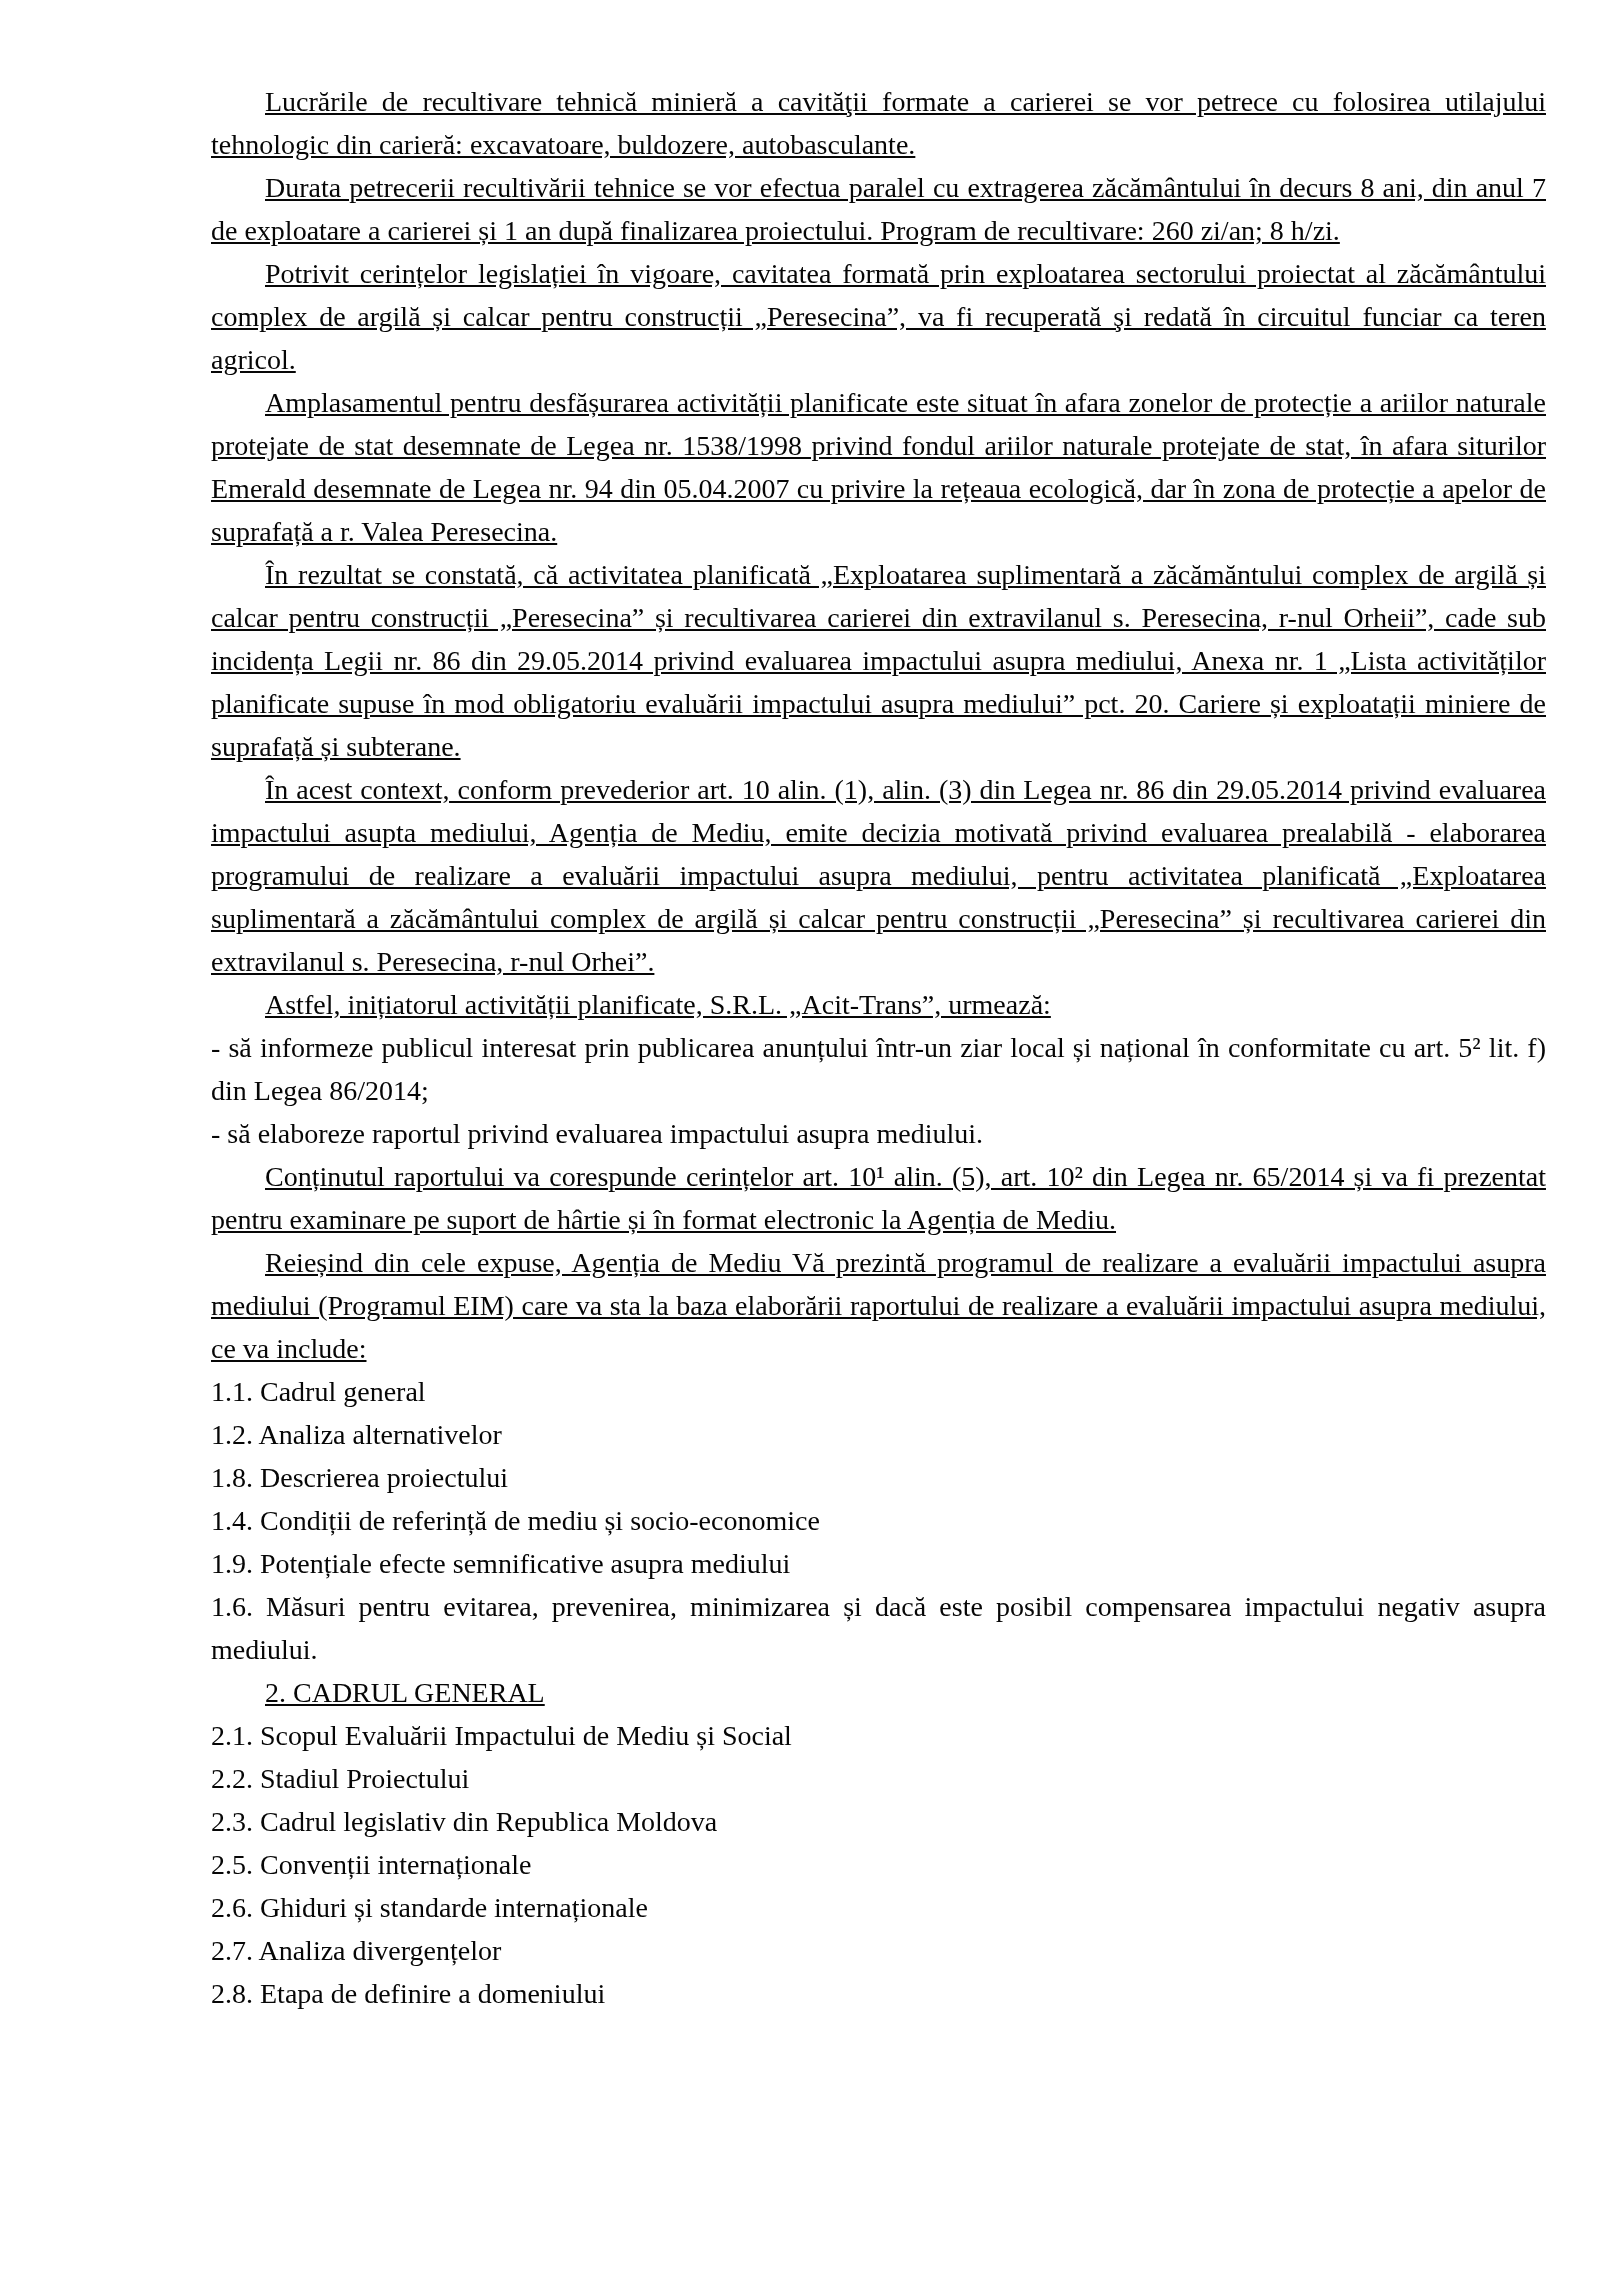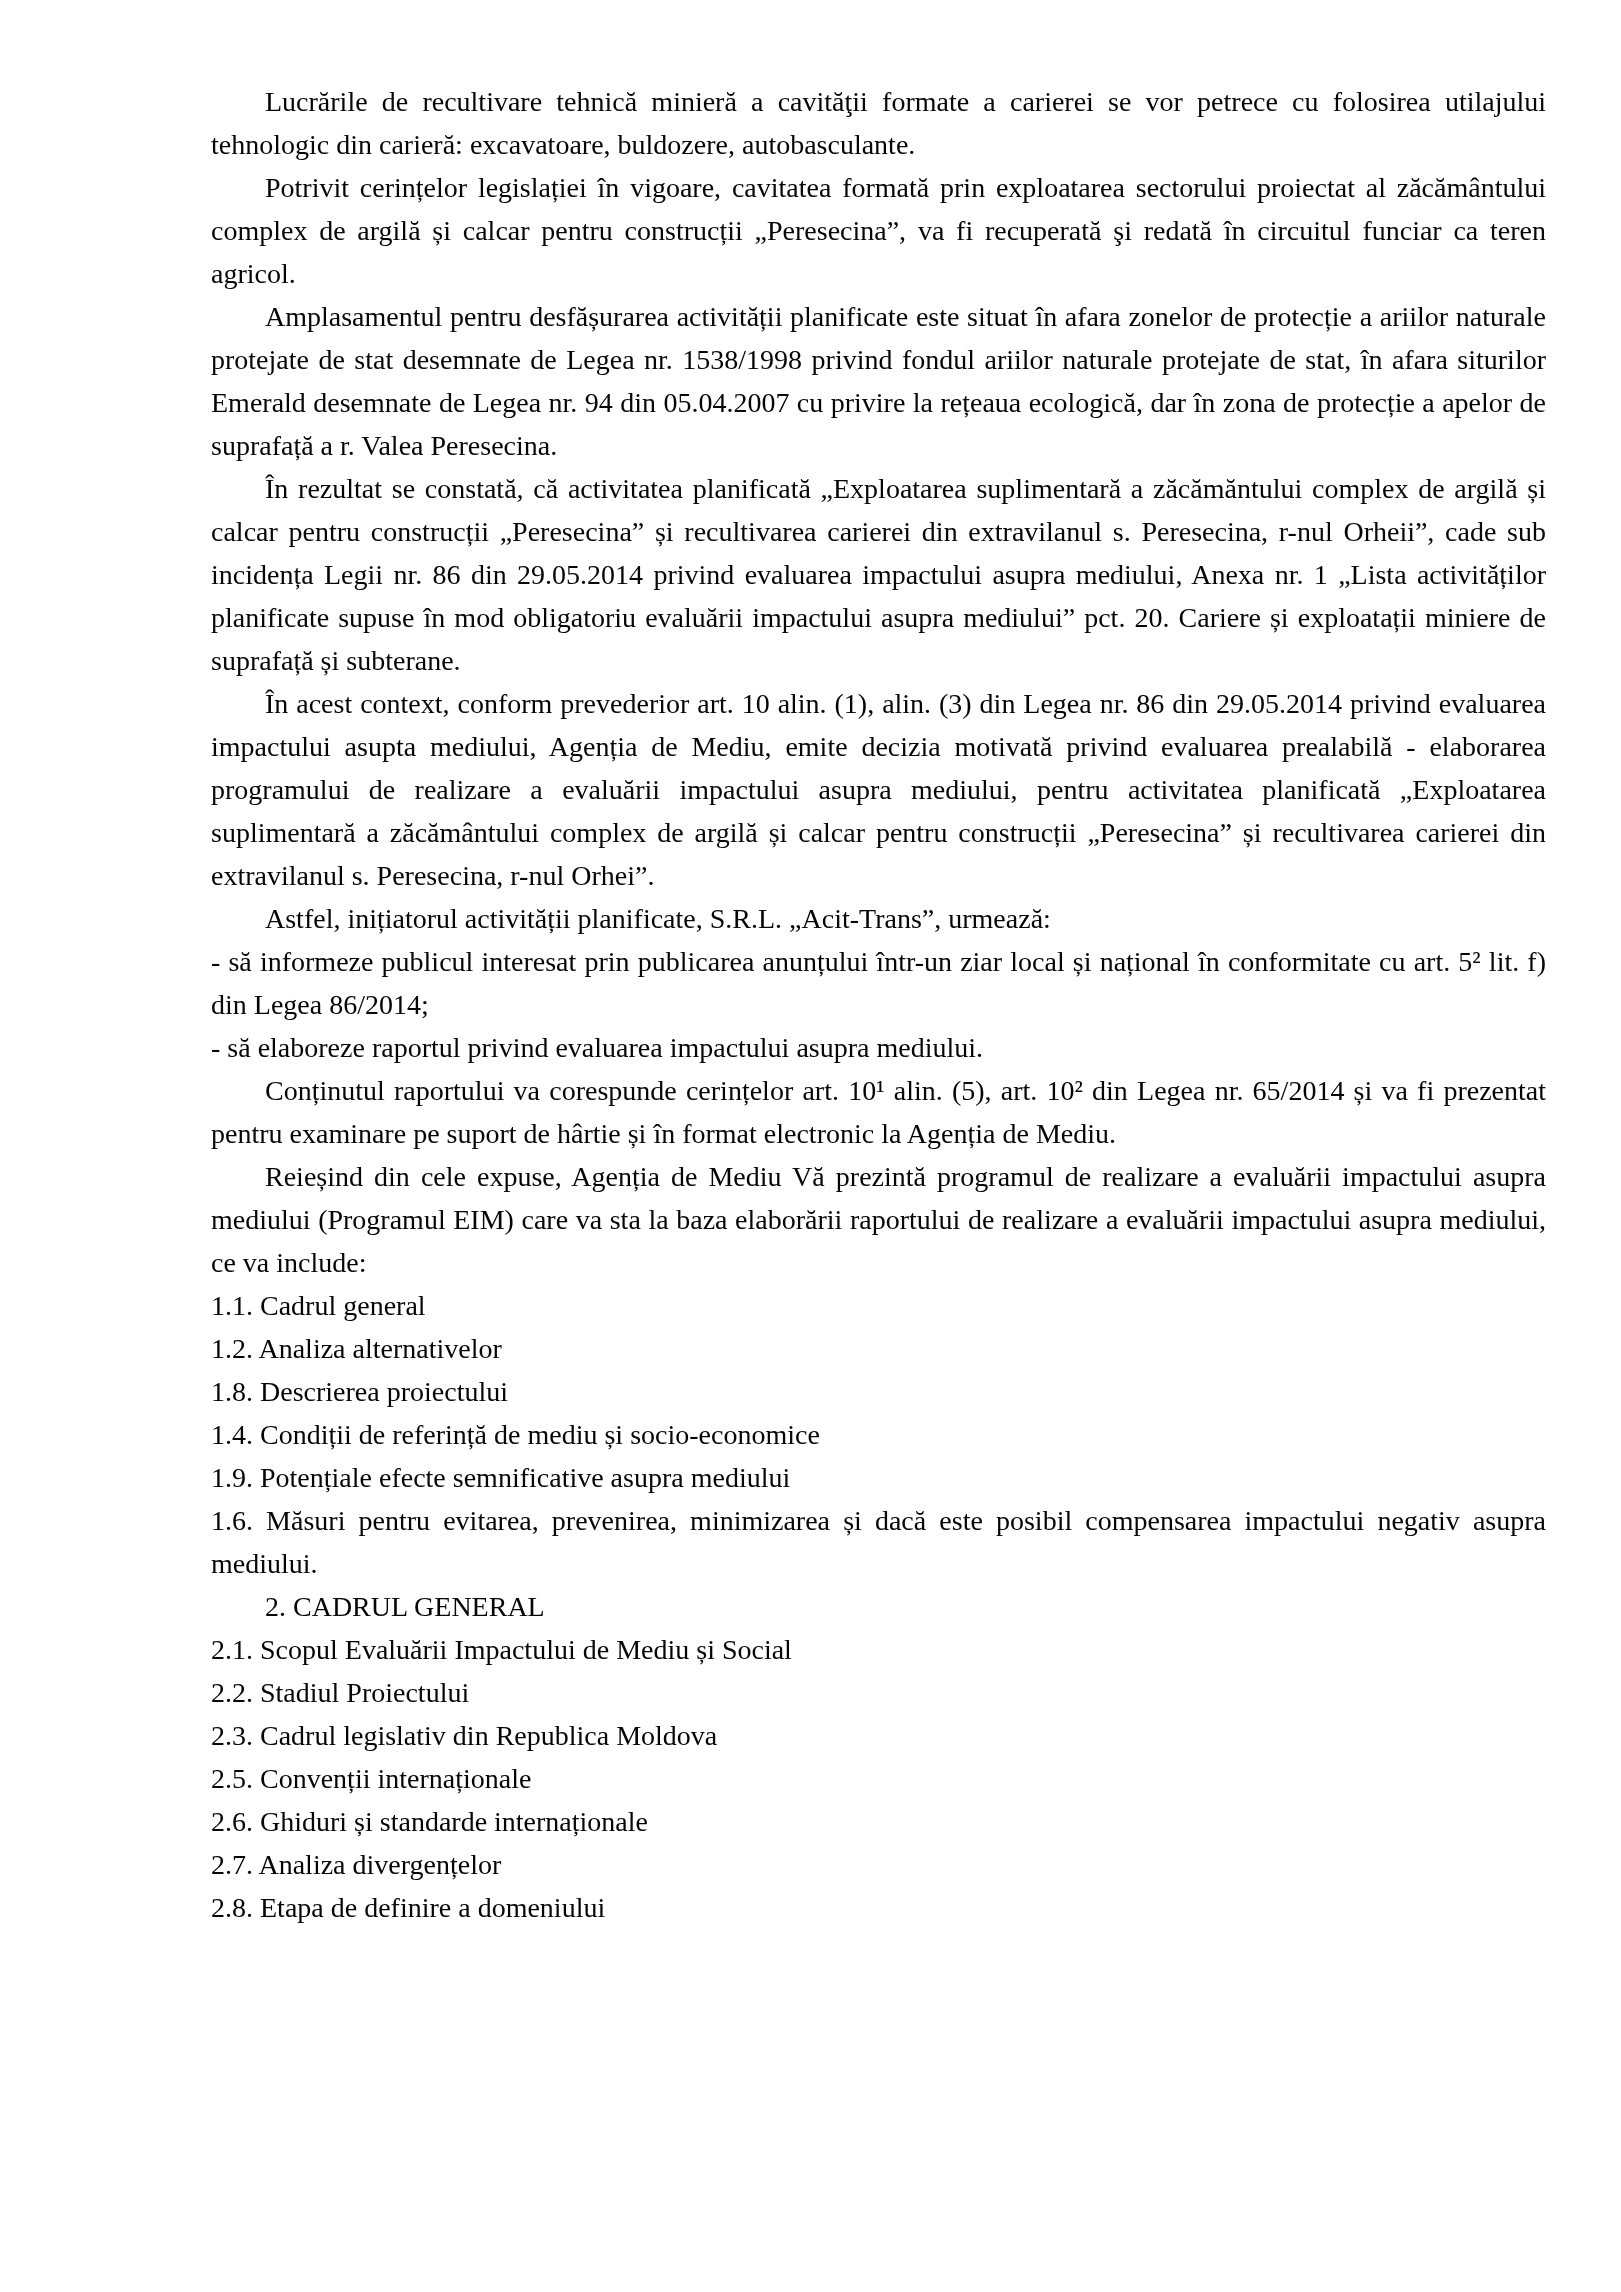--- a/index.html
+++ b/index.html
@@ -19,28 +19,29 @@
     font-family: "Liberation Serif", "DejaVu Serif", serif;
     font-size: 28px;
     line-height: 43px;
     overflow: hidden;
   }
   .page p {
     margin: 0;
     padding: 0;
     text-align: justify;
   }
-  .para  { text-indent: 54px; }
+  .para  { text-indent: 54px; text-decoration: underline; }
   .flush { text-indent: 0; }
 </style>
 </head>
 <body>
 
 <div class="page">
   <p class="para">Lucrările de recultivare tehnică minieră a cavităţii formate a carierei se vor petrece cu folosirea utilajului tehnologic din carieră: excavatoare, buldozere, autobasculante.</p>
+  <p class="para">Durata petrecerii recultivării tehnice se vor efectua paralel cu extragerea zăcământului în decurs 8 ani, din anul 7 de exploatare a carierei și 1 an după finalizarea proiectului. Program de recultivare: 260 zi/an; 8 h/zi.</p>
   <p class="para">Potrivit cerințelor legislației în vigoare, cavitatea formată prin exploatarea sectorului proiectat al zăcământului complex de argilă și calcar pentru construcții „Peresecina”, va fi recuperată şi redată în circuitul funciar ca teren agricol.</p>
   <p class="para">Amplasamentul pentru desfășurarea activității planificate este situat în afara zonelor de protecție a ariilor naturale protejate de stat desemnate de Legea nr. 1538/1998 privind fondul ariilor naturale protejate de stat, în afara siturilor Emerald desemnate de Legea nr. 94 din 05.04.2007 cu privire la rețeaua ecologică, dar în zona de protecție a apelor de suprafață a r. Valea Peresecina.</p>
   <p class="para">În rezultat se constată, că activitatea planificată „Exploatarea suplimentară a zăcămăntului complex de argilă și calcar pentru construcții „Peresecina” și recultivarea carierei din extravilanul s. Peresecina, r-nul Orheii”, cade sub incidența Legii nr. 86 din 29.05.2014 privind evaluarea impactului asupra mediului, Anexa nr. 1 „Lista activităților planificate supuse în mod obligatoriu evaluării impactului asupra mediului” pct. 20. Cariere și exploatații miniere de suprafață și subterane.</p>
   <p class="para">În acest context, conform prevederior art. 10 alin. (1), alin. (3) din Legea nr. 86 din 29.05.2014 privind evaluarea impactului asupta mediului, Agenția de Mediu, emite decizia motivată privind evaluarea prealabilă - elaborarea programului de realizare a evaluării impactului asupra mediului, pentru activitatea planificată „Exploatarea suplimentară a zăcământului complex de argilă și calcar pentru construcții „Peresecina” și recultivarea carierei din extravilanul s. Peresecina, r-nul Orhei”.</p>
   <p class="para">Astfel, inițiatorul activității planificate, S.R.L. „Acit-Trans”, urmează:</p>
   <p class="flush">- să informeze publicul interesat prin publicarea anunțului într-un ziar local și național în conformitate cu art. 5² lit. f) din Legea 86/2014;</p>
   <p class="flush">- să elaboreze raportul privind evaluarea impactului asupra mediului.</p>
   <p class="para">Conținutul raportului va corespunde cerințelor art. 10¹ alin. (5), art. 10² din Legea nr. 65/2014 și va fi prezentat pentru examinare pe suport de hârtie și în format electronic la Agenția de Mediu.</p>
   <p class="para">Reieșind din cele expuse, Agenția de Mediu Vă prezintă programul de realizare a evaluării impactului asupra mediului (Programul EIM) care va sta la baza elaborării raportului de realizare a evaluării impactului asupra mediului, ce va include:</p>
   <p class="flush">1.1. Cadrul general</p>

